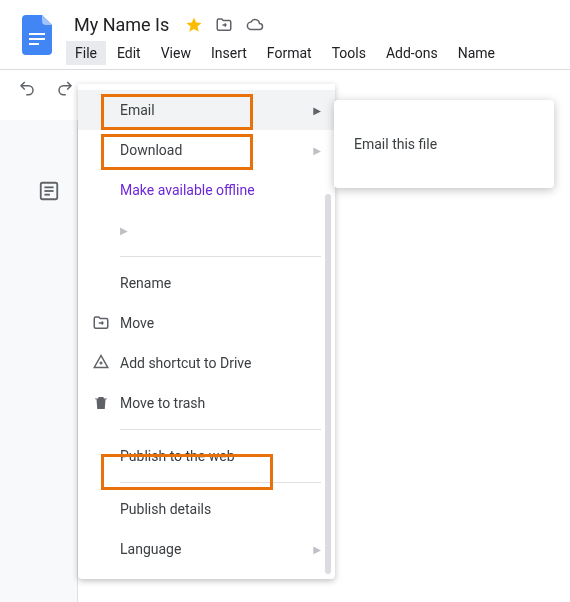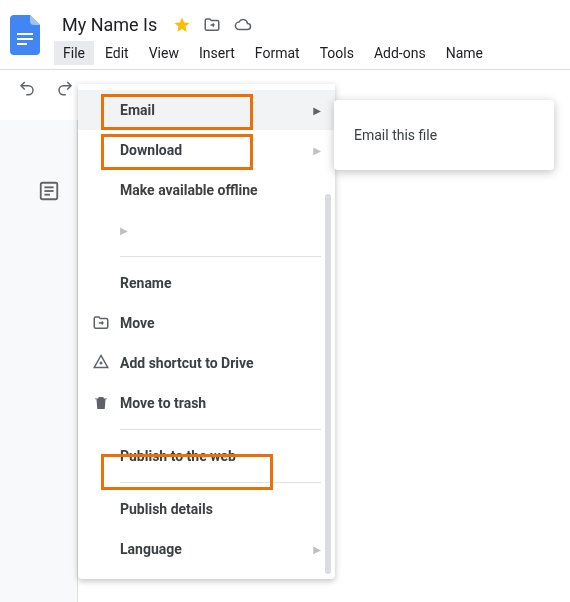--- a/index.html
+++ b/index.html
@@ -9,21 +9,21 @@
     color: #202124;
     background: #fff;
     width: 570px;
     height: 602px;
     overflow: hidden;
     position: relative;
   }
   .header {
     display: flex;
     align-items: flex-start;
-    padding: 8px 10px 0 6px;
+    padding: 8px 10px 0 18px;
     justify-content: flex-end;
   }
   .docs-icon {
     width: 40px; height: 50px;
     display: flex; align-items: center; justify-content: center;
     margin-right: 8px;
     padding-top: 4px;
   }
   .title-area { flex: 1; }
   .title-row {
@@ -99,47 +99,47 @@
     position: relative;
   }
   .menu-row.hovered { background: #f1f3f4; }
   .menu-row .row-icon {
     width: 28px;
     color: #5f6368;
     display: flex;
     align-items: center;
   }
   .menu-row .row-spacer { width: 28px; }
-  .menu-row .row-label { flex: 1; font-weight: bold; }
+  .menu-row .row-label { flex: 1; }
   .menu-row .arrow {
     font-size: 10px;
     color: #5f6368;
   }
-  .menu-row.disabled .row-label { color: #404040; }
+  .menu-row.disabled .row-label { color: #6d28d9; }
   .separator {
     height: 1px;
     background: #e0e0e0;
     margin: 6px 14px 6px 42px;
   }
   .highlight-box {
     position: absolute;
     border: 3px solid #e8710a;
     pointer-events: none;
     z-index: 20;
   }
   
   .submenu {
     position: absolute;
     left: 334px;
     top: 100px;
     width: 220px;
     background: #fff;
     box-shadow: 0 2px 10px rgba(0,0,0,0.25);
     border-radius: 4px;
-    padding: 15px 0;
+    padding: 24px 0;
     z-index: 15;
   }
   .sub-row {
     height: 40px;
     display: flex;
     align-items: center;
     padding: 0 20px;
     font-size: 14px;
     color: #3c4043;
     cursor: pointer;

